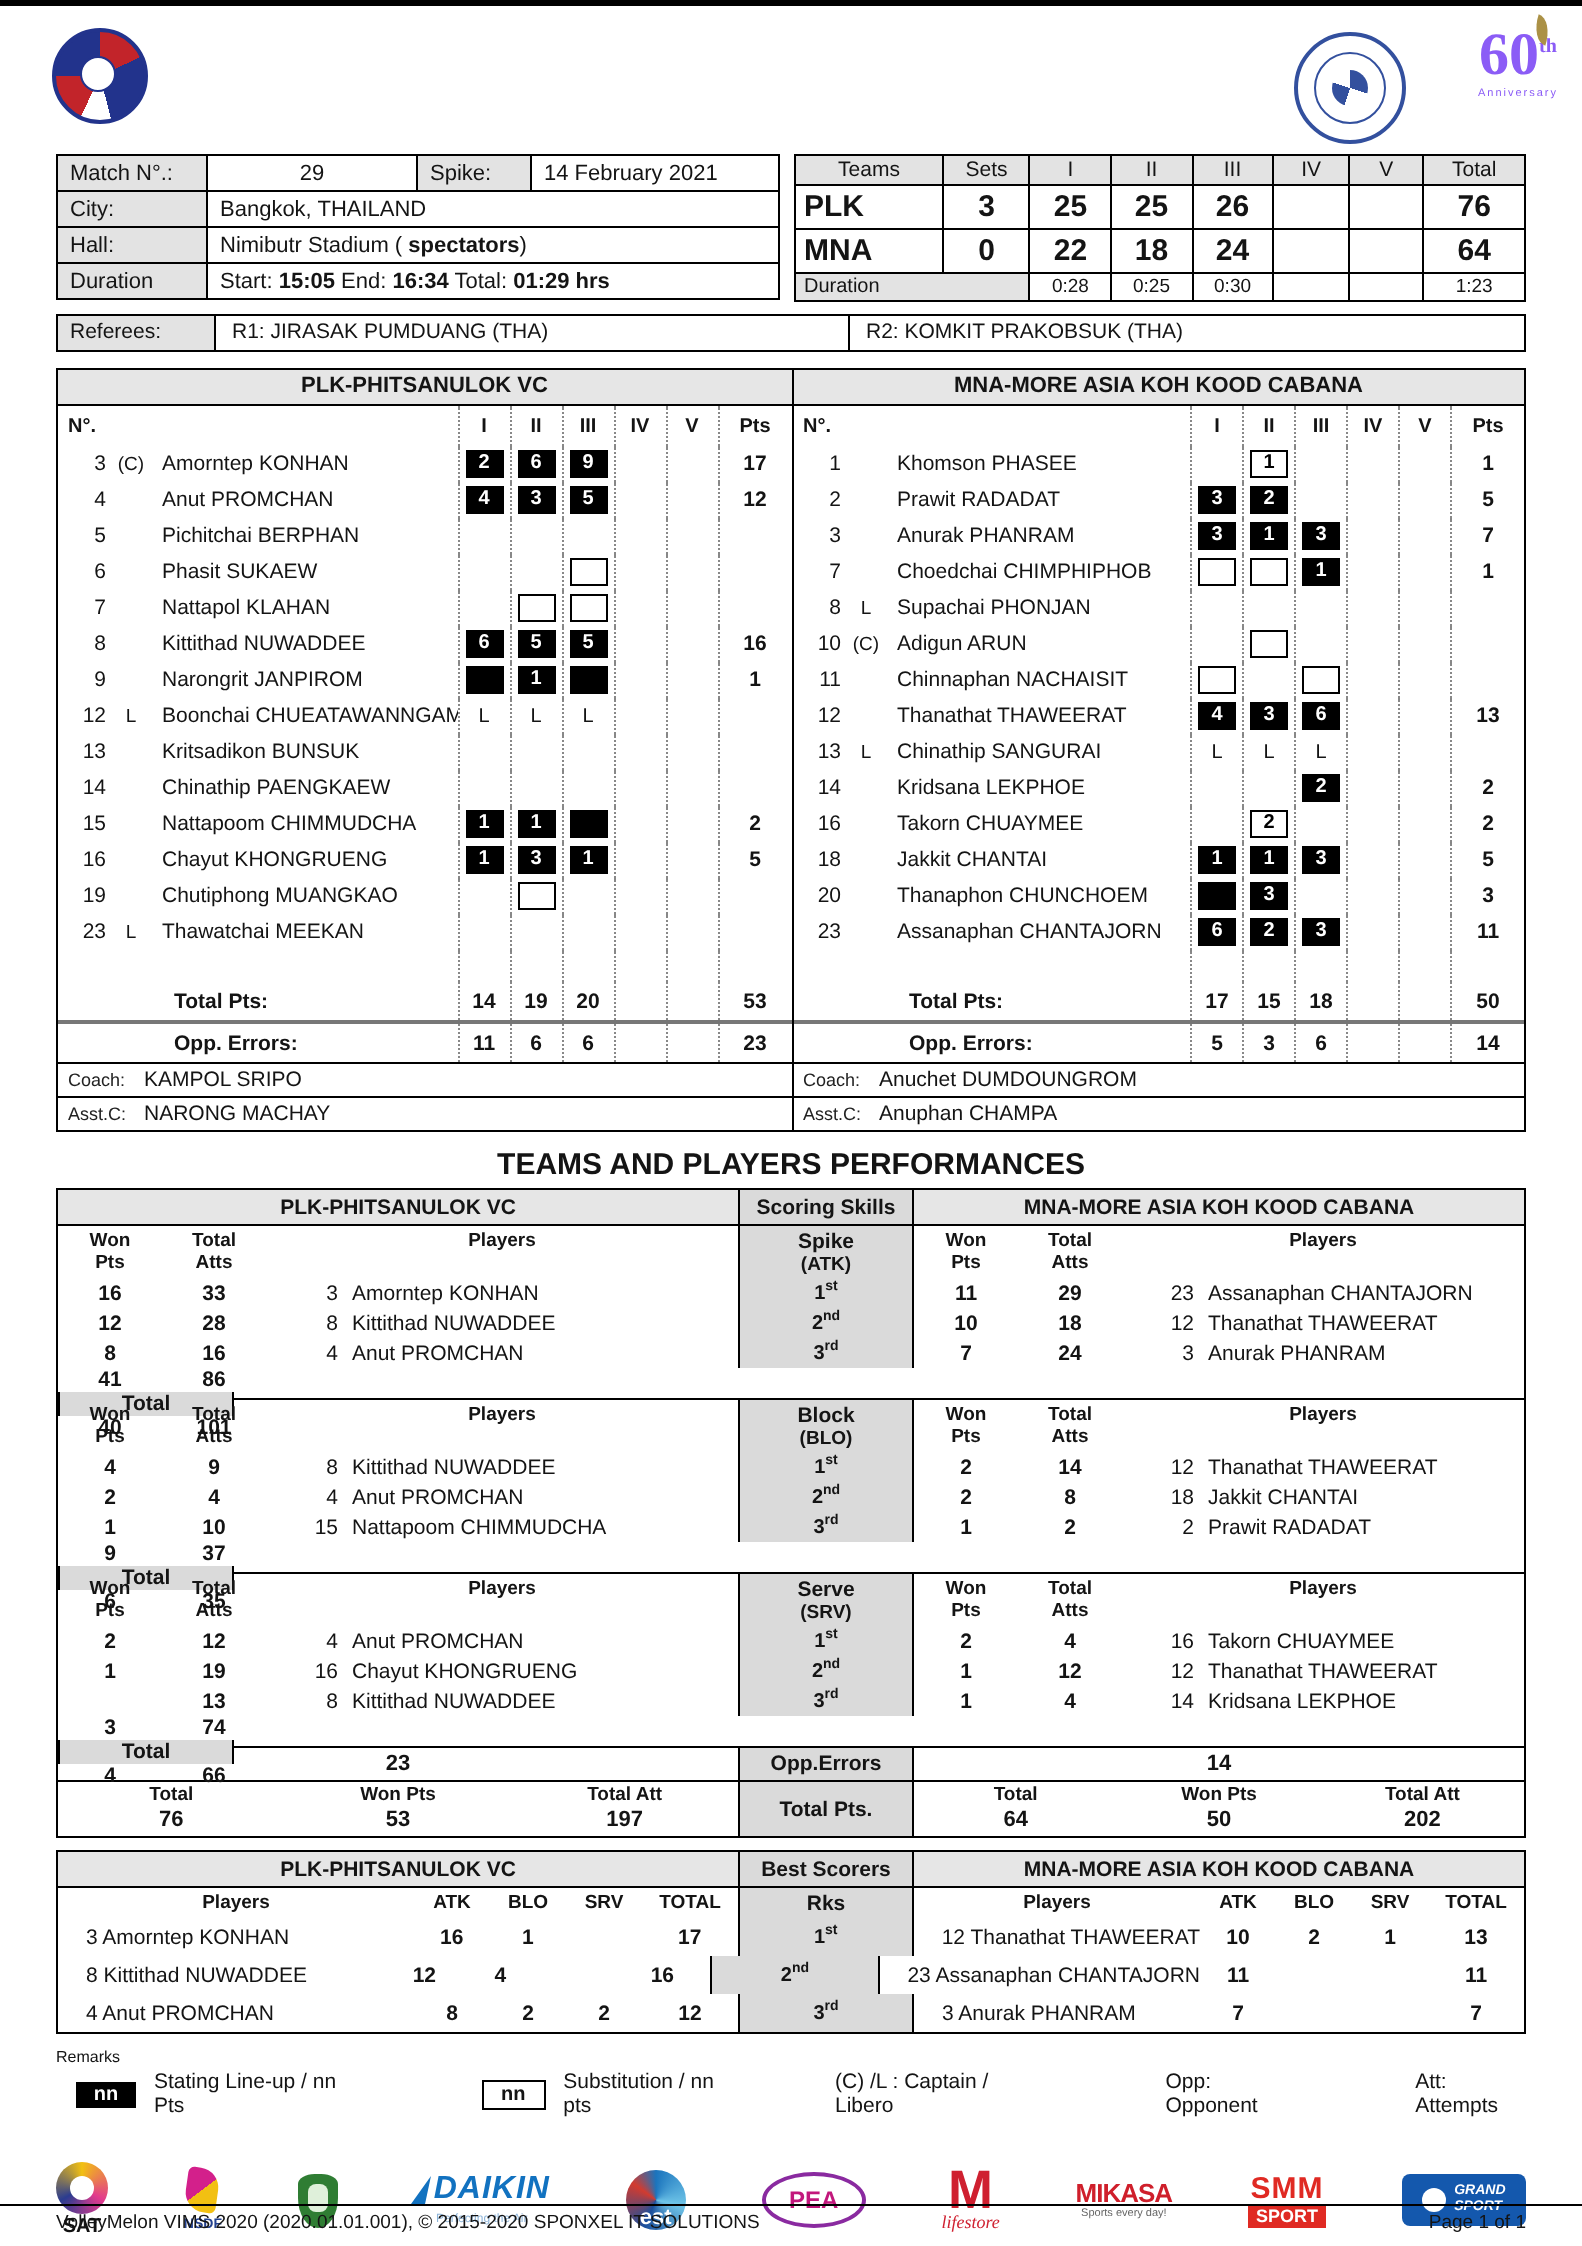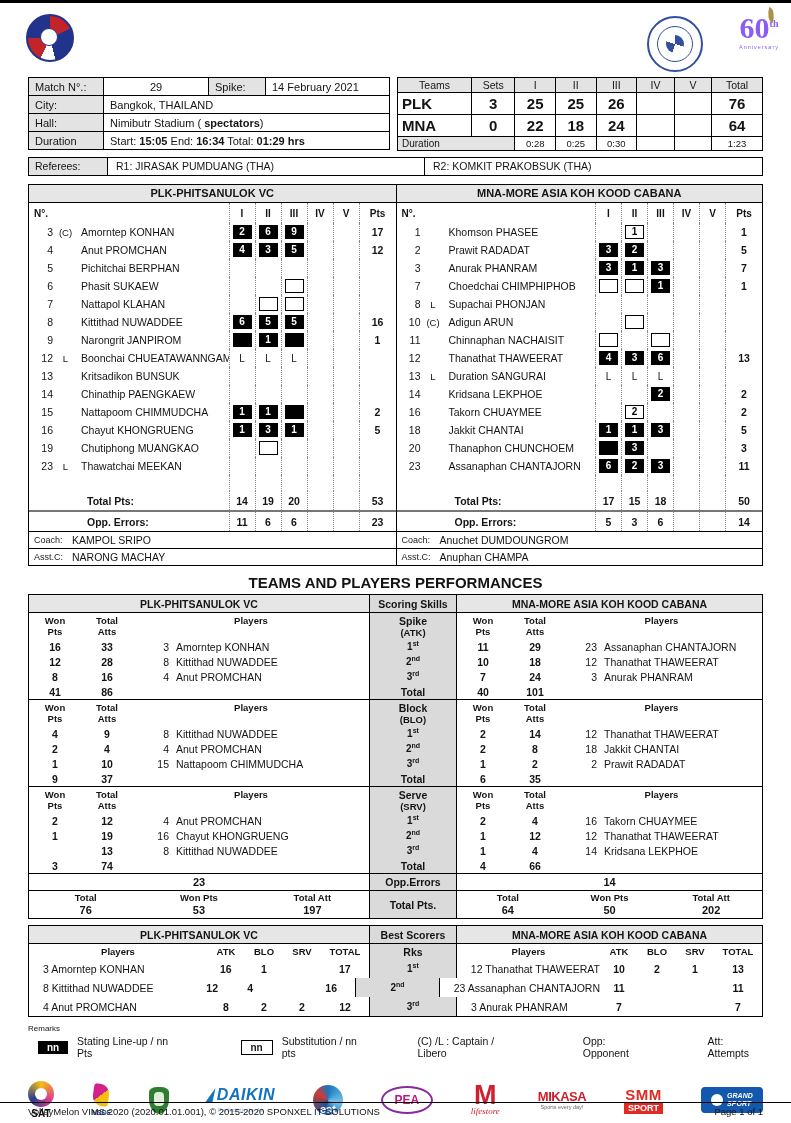--- a/index.html
+++ b/index.html
@@ -87,21 +87,21 @@
       display:flex;flex-direction:column;align-items:center;justify-content:center;font-weight:bold;font-size:10.5px;}
   .pr{flex:1;display:flex;align-items:center;}
   .phead{height:17px;border-bottom:1.3px solid #000;}
   .phead .pl,.phead .pr{background:#e6e6e6;font-weight:bold;justify-content:center;font-size:10.5px;}
   .colhead{height:26px;}
   .blocktop{border-top:1.3px solid #000;}
   .chrow{align-items:flex-start !important;padding-top:2px;}
   .ch48{width:52px;text-align:center;font-weight:bold;font-size:9.5px;line-height:1.2;}
   .chflex{flex:1;text-align:center;font-weight:bold;font-size:9.5px;}
   .pdata{height:15px;font-size:10.5px;}
-  .ptotal{height:15px;font-size:10.5px;}
+  .ptotal{height:15px;font-size:10.5px;flex-direction:column;}
   .v48{width:52px;text-align:center;font-weight:bold;}
   .a48{width:52px;text-align:center;font-weight:bold;}
   .n24{width:36px;text-align:right;}
   .nm{flex:1;padding-left:7px;white-space:nowrap;overflow:hidden;}
   .skabbr{font-size:9.5px;}
   .rank{font-size:10px;font-weight:normal;} .rank sup{font-size:7px;}
   .pm .rank{font-weight:bold;}
   .popp{border-top:1.3px solid #000;height:16px;}
   .popp .pl,.popp .pr{justify-content:center;font-weight:bold;font-size:11px;}
   .ptp{border-top:1.3px solid #000;height:27px;}
@@ -637,21 +637,21 @@
             <div class="col-set">
               <span class="box filled">6</span>
             </div>
             <div class="col-set"></div>
             <div class="col-set"></div>
             <div class="col-pts">13</div>
           </div>
           <div class="rrow">
             <div class="col-no">13</div>
             <div class="col-role">L</div>
-            <div class="col-name">Duration SANGURAI</div>
+            <div class="col-name">Chinathip SANGURAI</div>
             <div class="col-set">
               <span class="lib">L</span>
             </div>
             <div class="col-set">
               <span class="lib">L</span>
             </div>
             <div class="col-set">
               <span class="lib">L</span>
             </div>
             <div class="col-set"></div>

